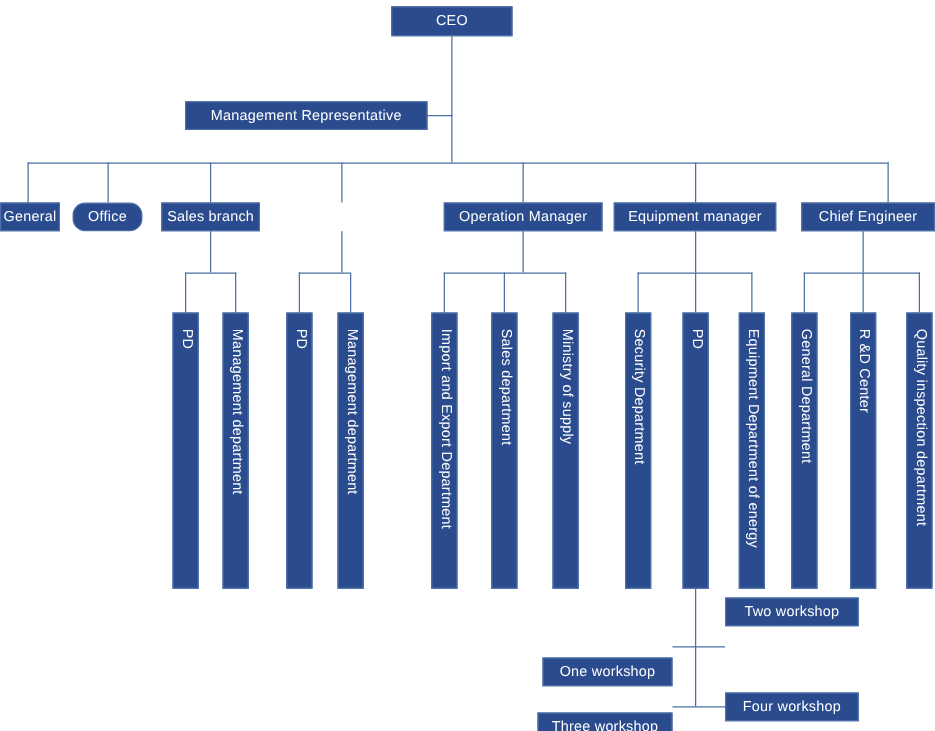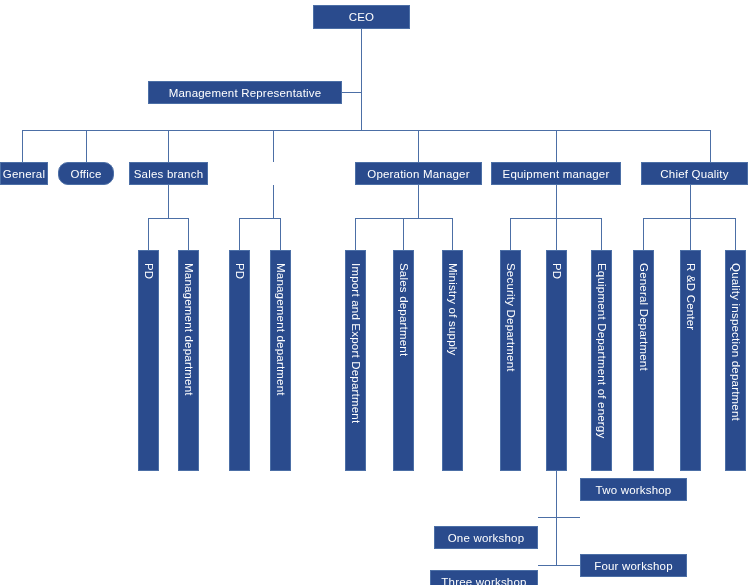--- a/index.html
+++ b/index.html
@@ -112,21 +112,21 @@
 
   <div class="node" style="left:148px; top:81px; width:194px; height:23px;">Management Representative</div>
 
   <div class="node" style="left:313px; top:5px; width:97px; height:24px;">CEO</div>
 
   <div class="node" style="left:0px; top:162px; width:48px; height:23px;">General</div>
   <div class="node" style="left:58px; top:162px; width:56px; height:23px;border-radius:10px;">Office</div>
   <div class="node" style="left:129px; top:162px; width:79px; height:23px;">Sales branch</div>
   <div class="node" style="left:355px; top:162px; width:127px; height:23px;">Operation Manager</div>
   <div class="node" style="left:491px; top:162px; width:130px; height:23px;">Equipment manager</div>
-  <div class="node" style="left:641px; top:162px; width:107px; height:23px;">Chief  Quality</div>
+  <div class="node" style="left:641px; top:162px; width:107px; height:23px;">Chief  Engineer</div>
 
   <div class="node vert" style="left:138px; top:250px; width:21px; height:221px;">
     <span class="vlabel">PD</span>
   </div>
   <div class="node vert" style="left:178px; top:250px; width:21px; height:221px;">
     <span class="vlabel">Management department</span>
   </div>
   <div class="node vert" style="left:229px; top:250px; width:21px; height:221px;">
     <span class="vlabel">PD</span>
   </div>

